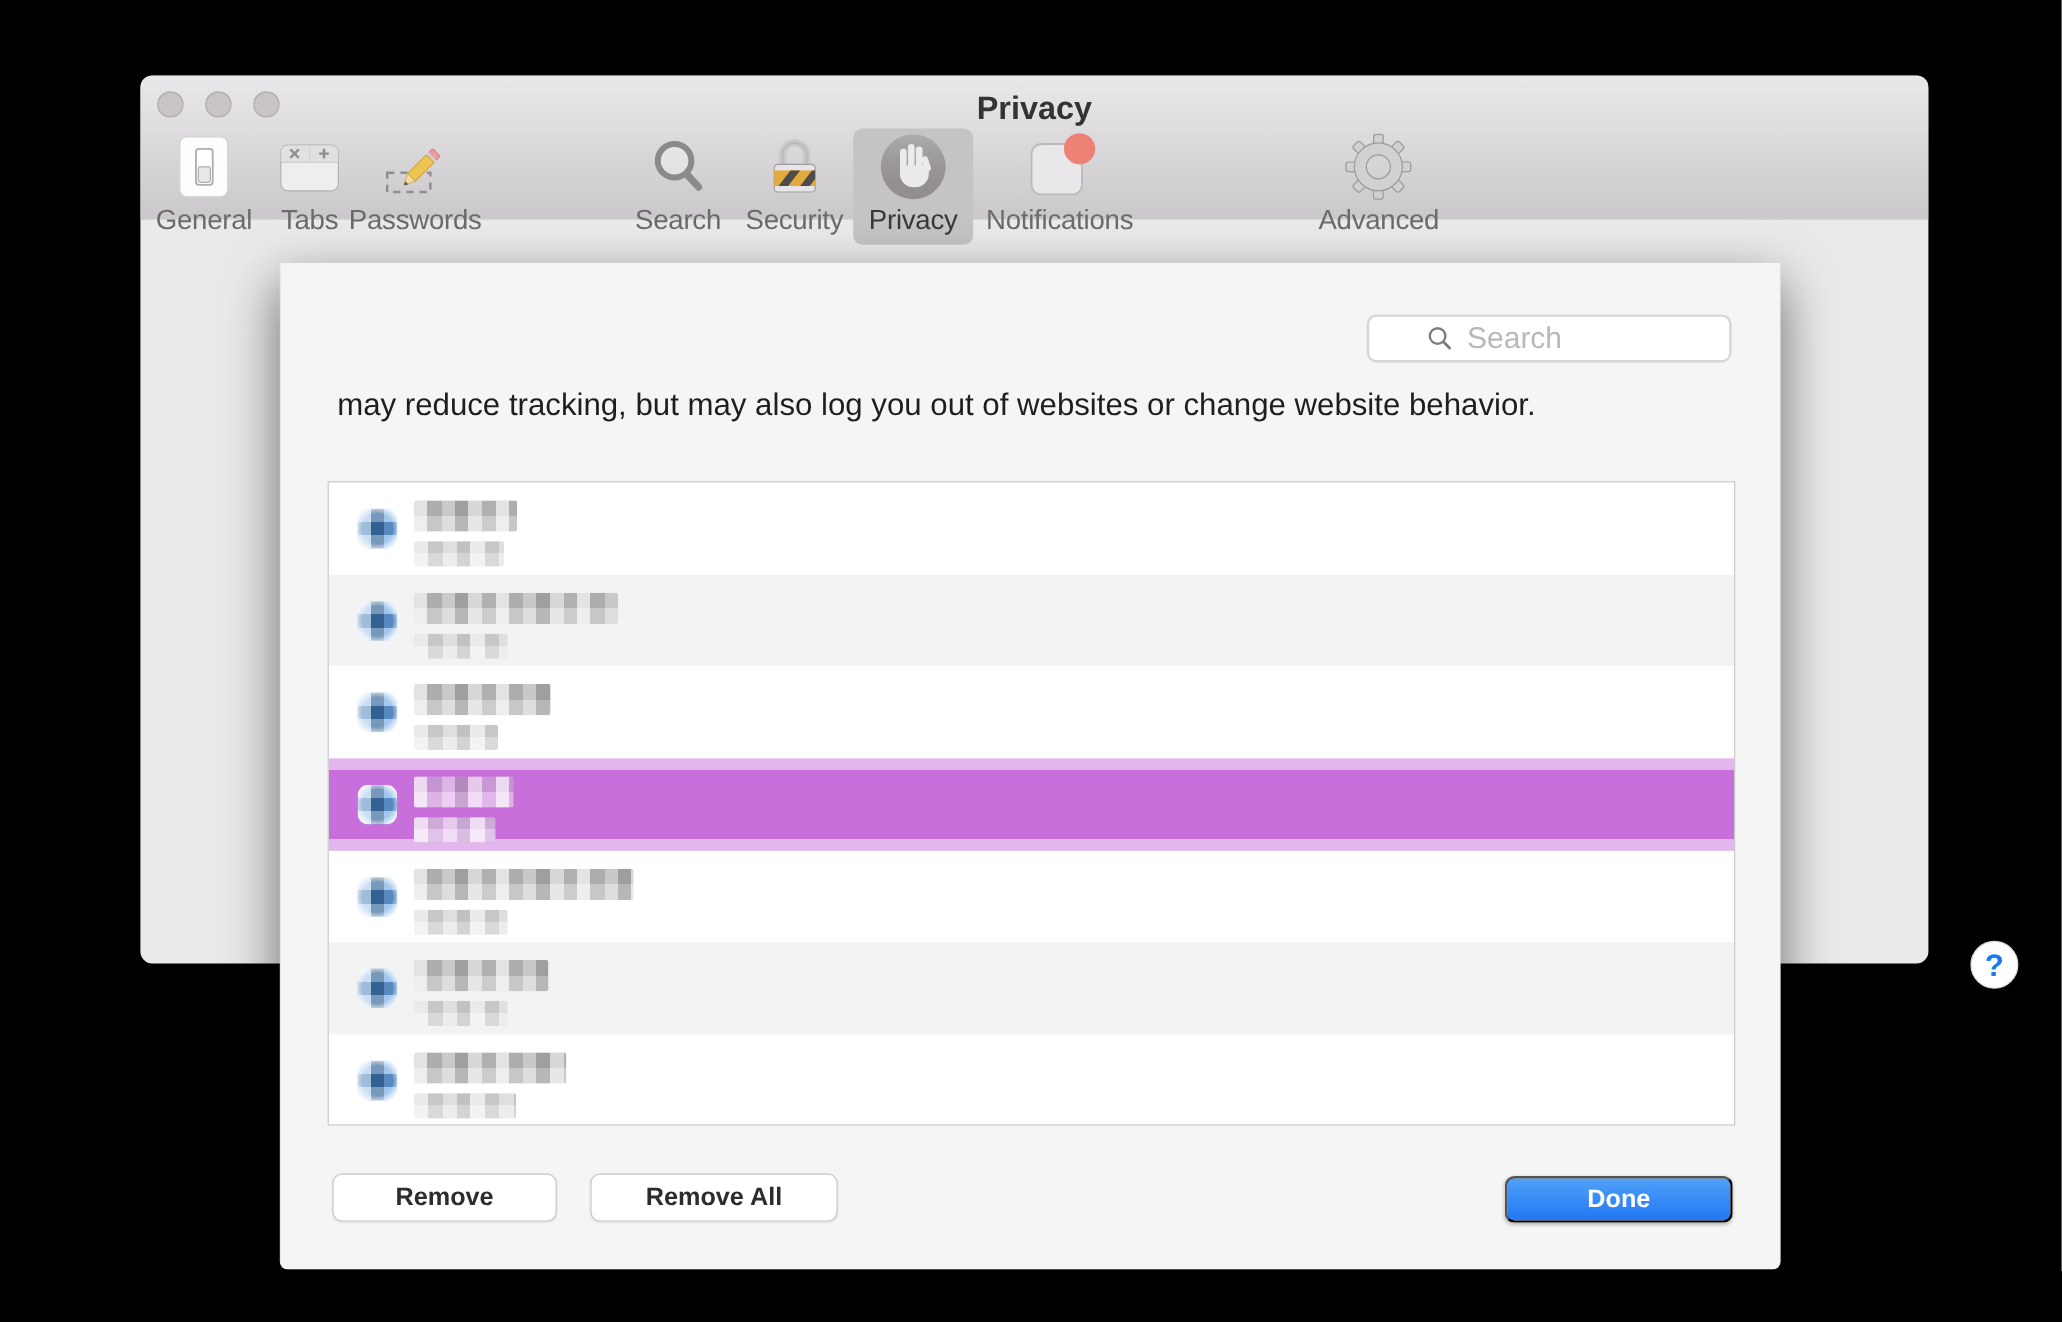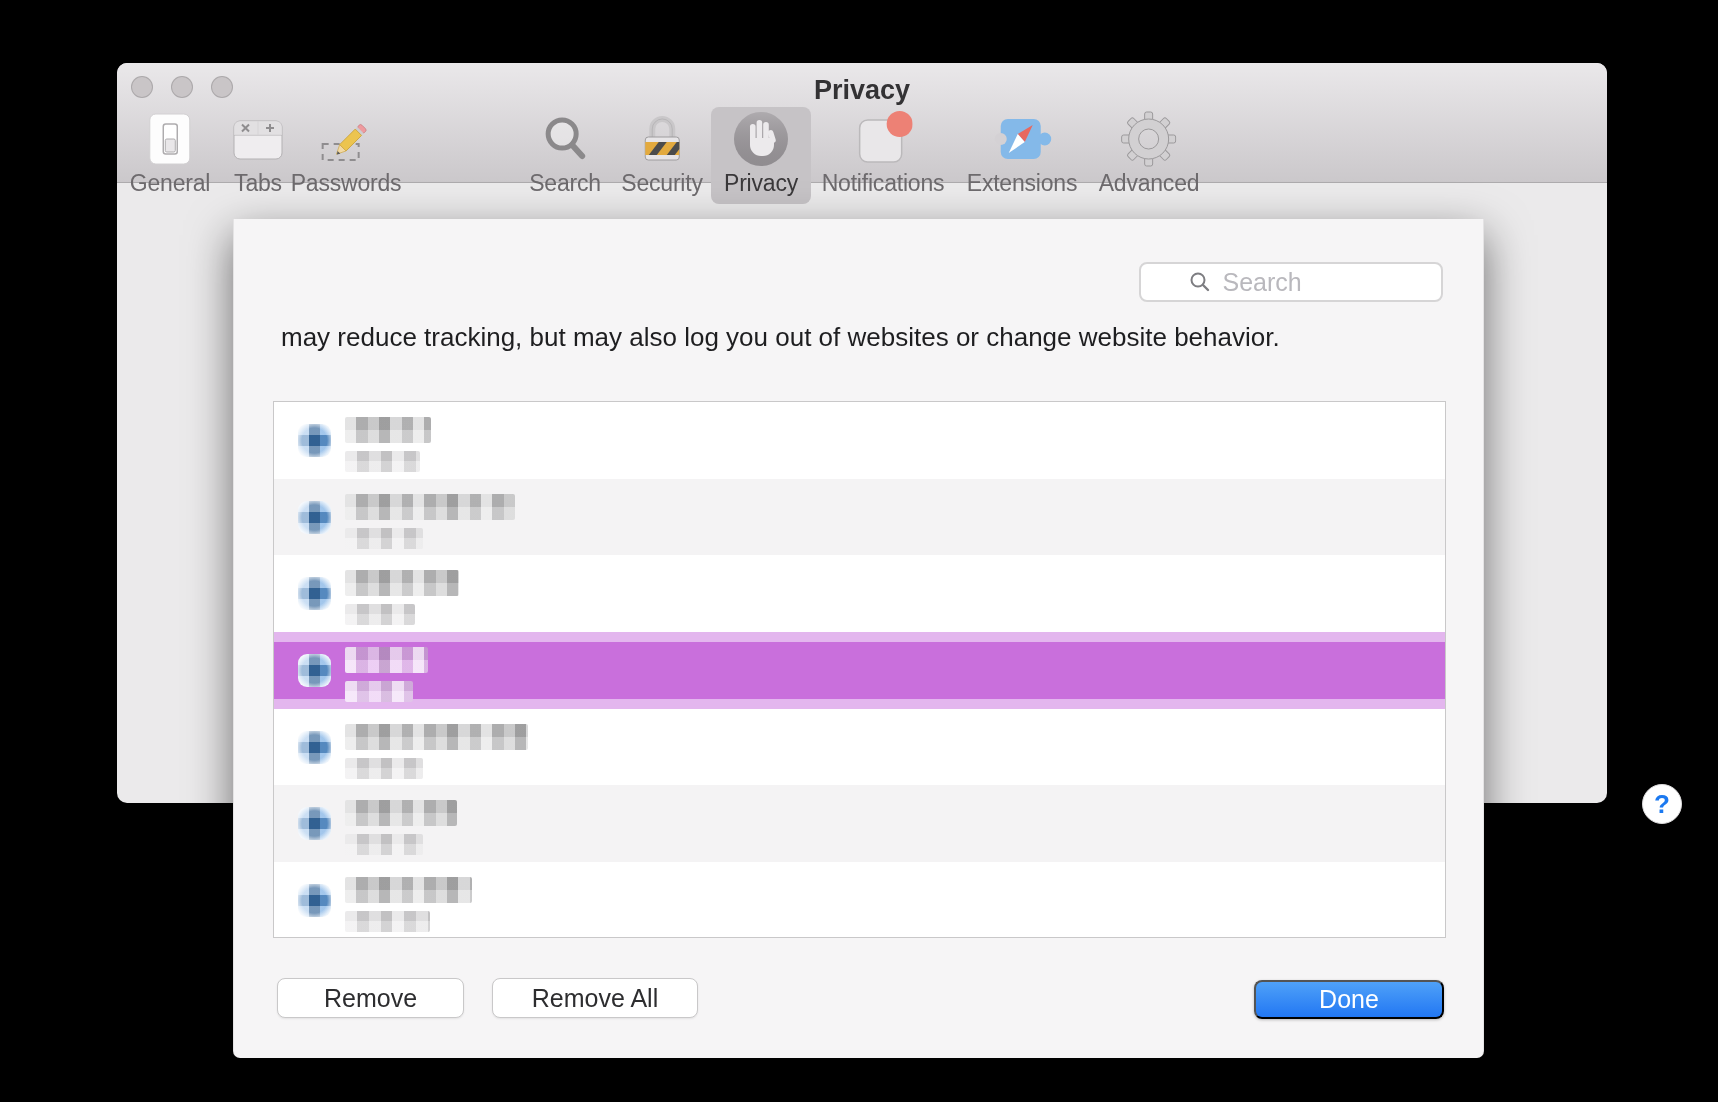--- a/index.html
+++ b/index.html
@@ -85,22 +85,23 @@
     top:49px;height:21px;background-color:#dddcde;
     background-image:
       repeating-linear-gradient(90deg, rgba(255,255,255,.55) 0 12px, rgba(0,0,0,.05) 12px 24px, rgba(255,255,255,.3) 24px 36px, rgba(0,0,0,.08) 36px 47px),
       repeating-linear-gradient(0deg, rgba(255,255,255,.25) 0 11px, rgba(0,0,0,.05) 11px 21px);
   }
   .row.selected .pix-name{background-color:#dfa9ec;}
   .row.selected .pix-sub{background-color:#e6bdf1;}
   
   .btn{
     position:absolute;box-sizing:border-box;border-radius:8px;
-    font-size:25px;display:flex;align-items:center;justify-content:center;
+    font-size:21px;display:flex;align-items:center;justify-content:center;
     cursor:default;
+    font-weight:bold;
   }
   .btn-plain{
     background:#fff;border:1px solid #c9c8c9;color:#2d2d2f;
     box-shadow:0 1px 2px rgba(0,0,0,.08);
   }
   .btn-remove{left:43px;top:759px;width:187px;height:40px;}
   .btn-remove-all{left:258px;top:759px;width:206px;height:40px;}
   .btn-done{
     left:1020px;top:761px;width:190px;height:39px;
     background:linear-gradient(#4fa1f8,#2277f3);color:#fff;
@@ -223,32 +224,20 @@
     <div class="tb-item" style="left:766px">
       <div class="tb-ico">
         <svg width="60" height="56" viewBox="0 0 60 56">
           <rect x="7" y="9" width="42" height="42" rx="8" fill="#e9e7e9" stroke="#bbb9bb" stroke-width="1.5"></rect>
           <circle cx="47" cy="13" r="13" fill="#ed8175"></circle>
         </svg>
       </div>
       <div class="tb-label">Notifications</div>
     </div>
 
-    <div class="tb-item" style="left:905px">
-      <div class="tb-ico">
-        <svg width="60" height="56" viewBox="0 0 60 56">
-          <rect x="9" y="8" width="40" height="40" rx="7" fill="#84b9e9"></rect>
-          <circle cx="53" cy="28" r="6.5" fill="#84b9e9"></circle>
-          <circle cx="9" cy="28" r="6" fill="#d4d1d4"></circle>
-          <polygon points="41,14 26,23 33,31" fill="#e8685f"></polygon>
-          <polygon points="17,42 33,31 26,23" fill="#ffffff"></polygon>
-        </svg>
-      </div>
-      <div class="tb-label">Extensions</div>
-    </div>
 
     <div class="tb-item" style="left:1032px">
       <div class="tb-ico">
         <svg width="56" height="56" viewBox="0 0 56 56">
           <g transform="translate(28,28)">
             <g fill="#d2d0d2" stroke="#9b999b">
               <rect x="-4" y="-27" width="8" height="10" rx="2"></rect>
               <rect x="-4" y="-27" width="8" height="10" rx="2" transform="rotate(45)"></rect>
               <rect x="-4" y="-27" width="8" height="10" rx="2" transform="rotate(90)"></rect>
               <rect x="-4" y="-27" width="8" height="10" rx="2" transform="rotate(135)"></rect>

